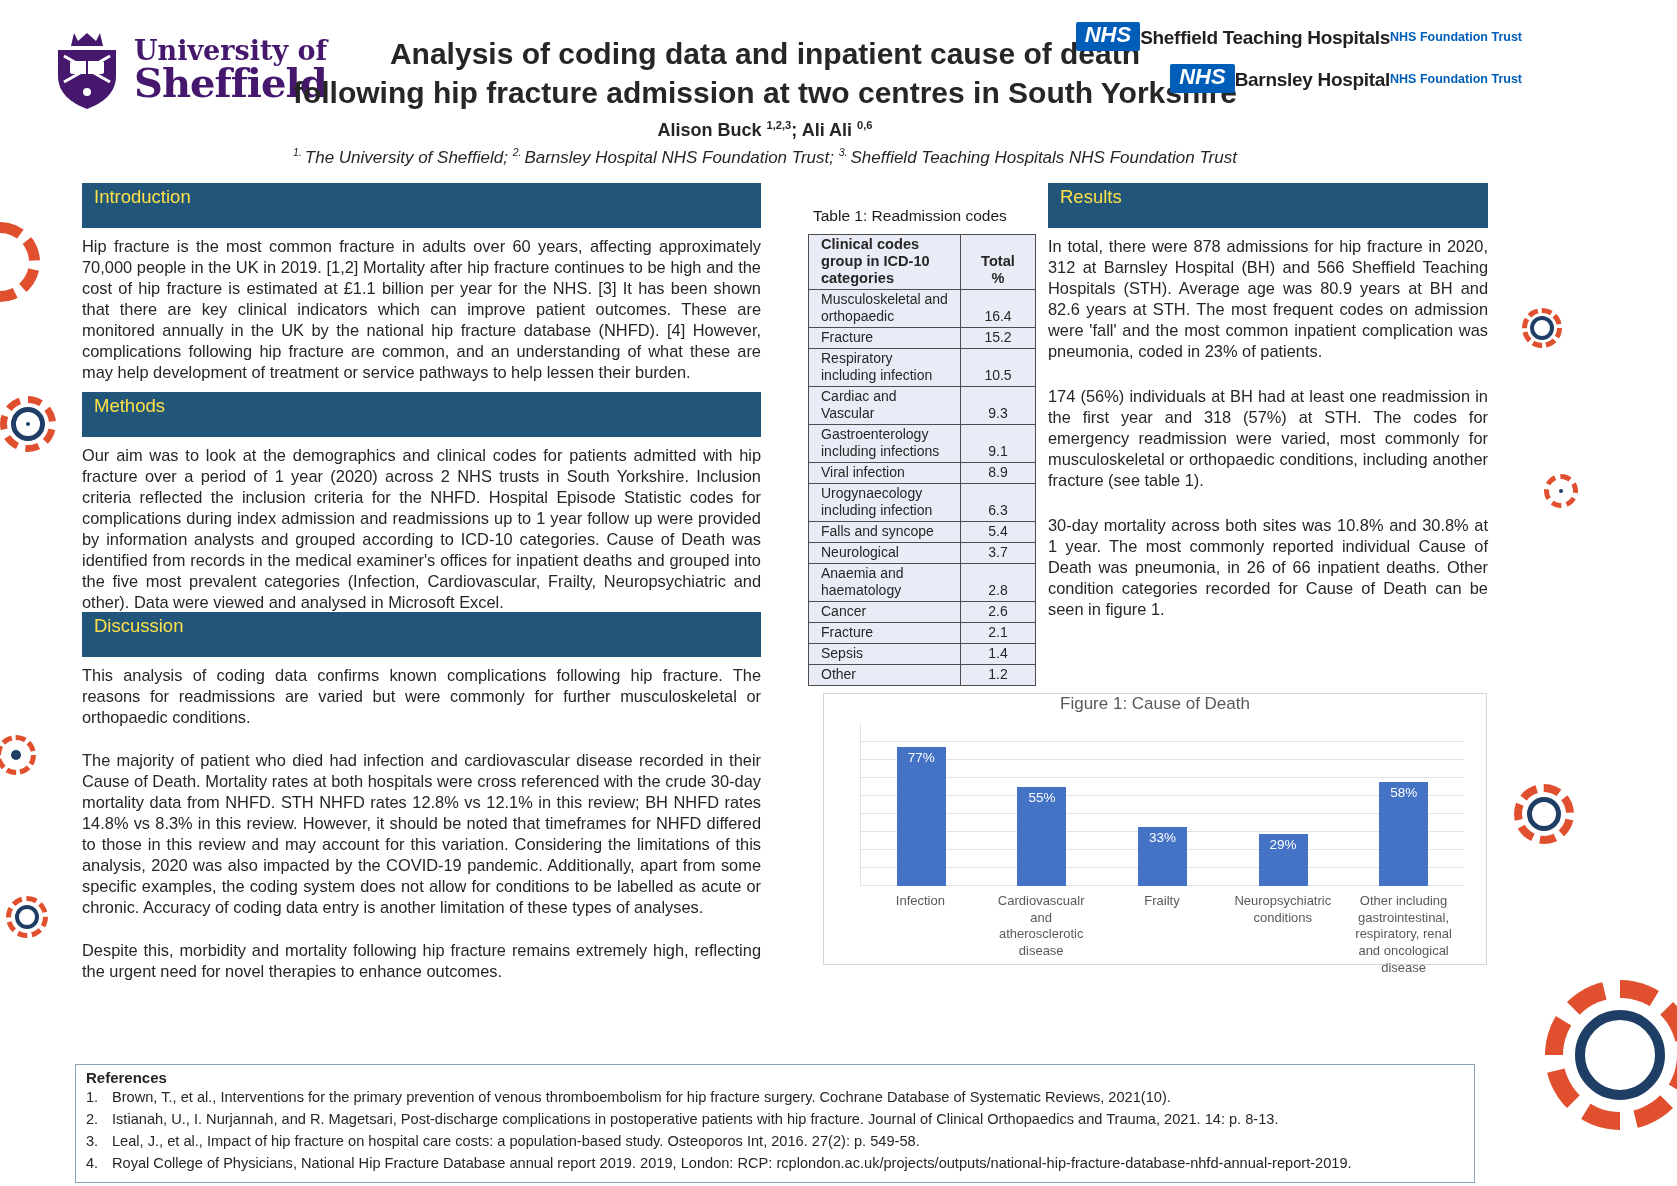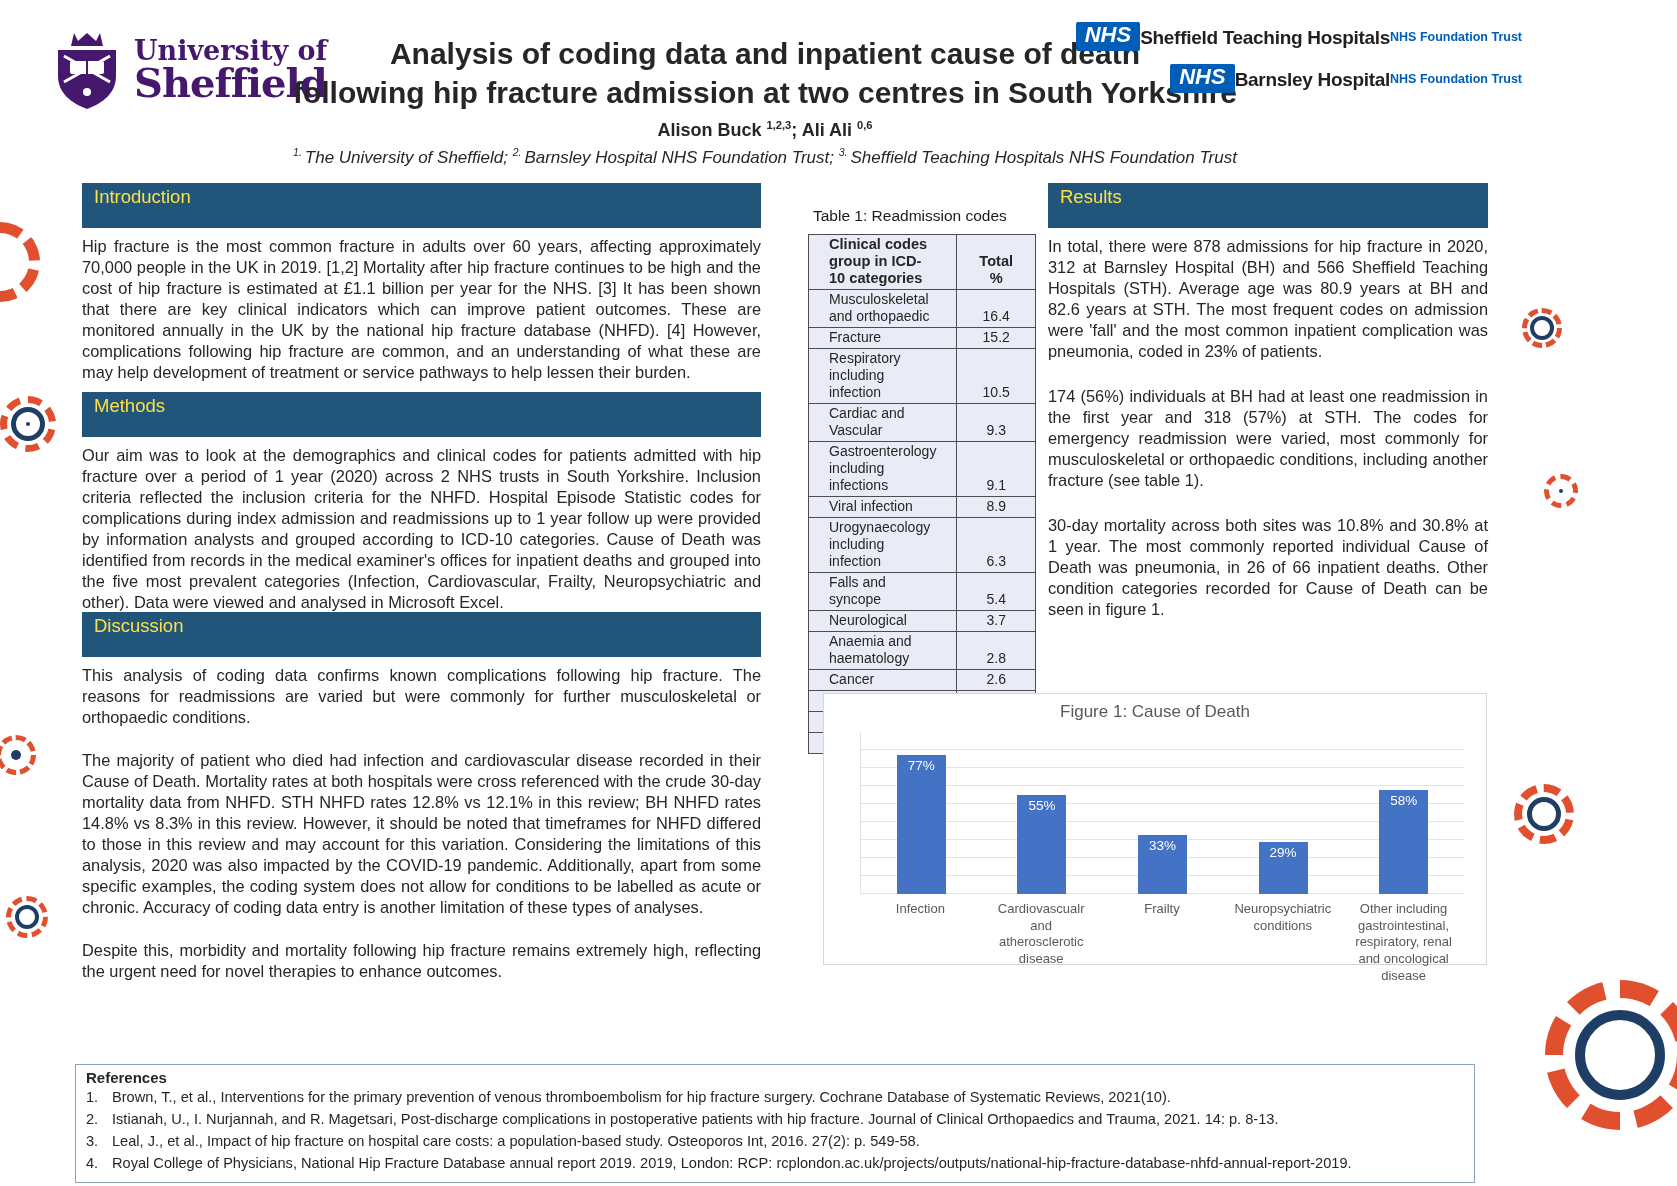--- a/index.html
+++ b/index.html
@@ -34,25 +34,25 @@
   .body-text + .body-text{margin-top:22px;}
   #intro{left:82px; top:183px; width:679px;}
   #methods{left:82px; top:392px; width:679px;}
   #discussion{left:82px; top:612px; width:679px;}
   #results{left:1048px; top:183px; width:440px;}
   #results .body-text + .body-text{margin-top:24px;}
   
   #table-area{position:absolute; left:808px; top:207px; width:228px;}
   .table-caption{font-size:15.5px; color:#1a1a1a; padding-left:5px; margin-bottom:9px;}
   table.readm{border-collapse:collapse; width:100%; background:#e9ecf6; border:1.5px solid #3a3a3a;}
-  table.readm th, table.readm td{border:1px solid #4d4d4d; padding:1px 20px 2px; font-size:14px; line-height:17px; text-align:left; vertical-align:top;}
+  table.readm th, table.readm td{border:1px solid #4d4d4d; padding:1px 12px 2px; font-size:14px; line-height:17px; text-align:left; vertical-align:top;}
   table.readm th{font-weight:bold; font-size:14.6px;}
   table.readm .val{width:50px; vertical-align:bottom; text-align:center;}
   
-  #figure{position:absolute; left:823px; top:693px; width:664px; height:272px; border:1px solid #d6d6d6; background:#fff; box-sizing:border-box; padding-top:8px;}
+  #figure{position:absolute; left:823px; top:693px; width:664px; height:272px; border:1px solid #d6d6d6; background:#fff; box-sizing:border-box; }
   .fig-title{text-align:center; color:#595959; font-size:17px; margin:0 0 10px;}
   .plot{position:relative; margin:0 22px 0 36px; height:162px; display:flex; align-items:flex-end;
         border-left:1px solid #e2e2e2;
         background:repeating-linear-gradient(to top,#e4e4e4 0 1px,transparent 1px 18px);}
   .bar-col{flex:1; display:flex; justify-content:center; align-items:flex-end; height:100%;}
   .bar{width:49px; position:relative;}
   .bar-label{position:absolute; top:3px; width:100%; text-align:center; color:#ffffff; font-size:13.5px;}
   .cats{display:flex; margin:7px 22px 0 36px;}
   .cat-label{flex:1; text-align:center; font-size:13px; color:#595959; line-height:1.28; padding:0 7px;}
   

